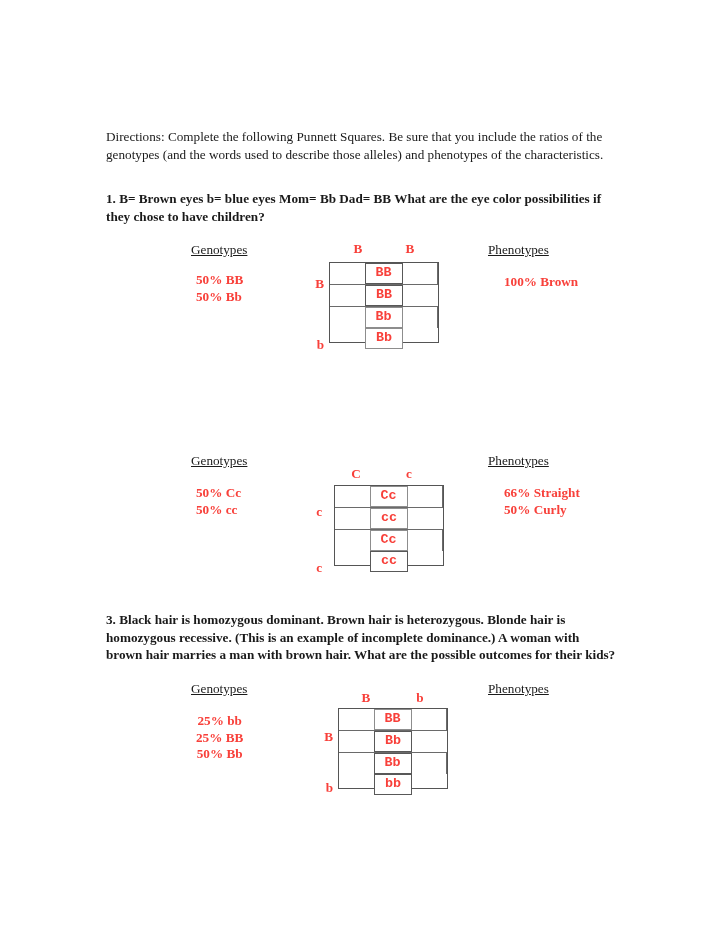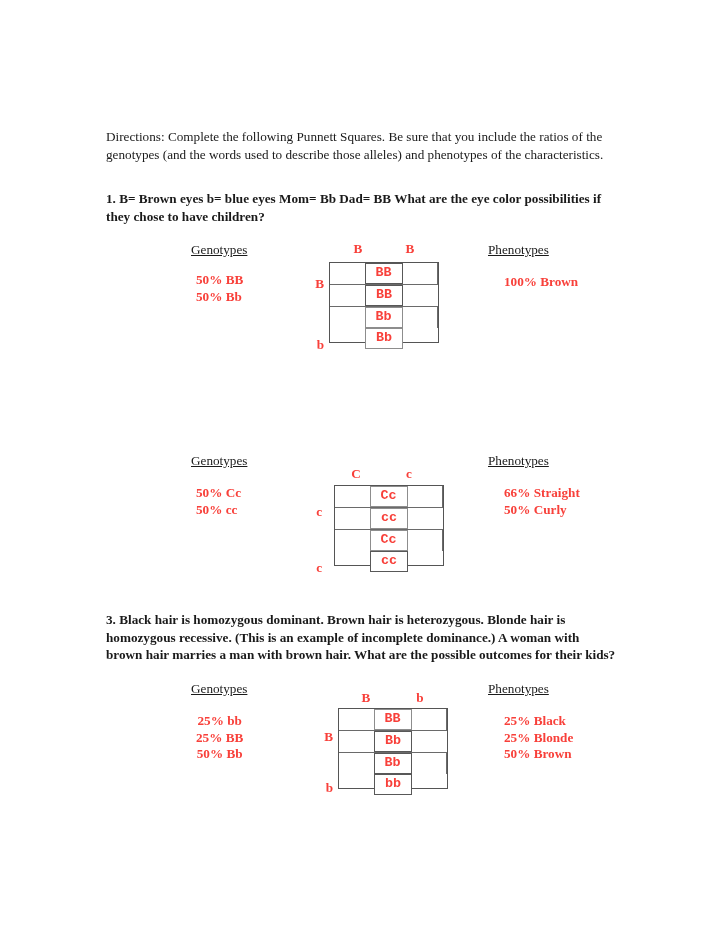--- a/index.html
+++ b/index.html
@@ -190,25 +190,20 @@
   <div class="qtext" id="q3-text">3.  Black hair is homozygous dominant.  Brown hair is heterozygous.  Blonde hair is homozygous recessive.  (This is an example of incomplete dominance.)  A woman with brown hair marries a man with brown hair.  What are the possible outcomes for their kids?</div>
 
   <div class="col-head" style="top:681px; left:191px;">Genotypes</div>
   <div class="col-head" style="top:681px; left:488px;">Phenotypes</div>
 
   <div class="ans-list" style="top:713px; left:196px;text-align:center;">
     <div>25% bb</div>
     <div>25% BB</div>
     <div>50% Bb</div>
   </div>
-  <div class="ans-list" style="top:713px; left:504px;">
-    <div>25% Black</div>
-    <div>25% Blonde</div>
-    <div>50% Brown</div>
-  </div>
 
   <div class="top-label" style="top:690px; left:358px;">B</div>
   <div class="top-label" style="top:690px; left:412px;">b</div>
   <div class="side-label" style="top:729px; left:319px;">B</div>
   <div class="side-label" style="top:780px; left:319px;">b</div>
 
   <div class="punnett" style="top:708px; left:338px;">
     <div class="pcell b-right b-bottom">
       <span class="pbox">BB</span>
     </div>

